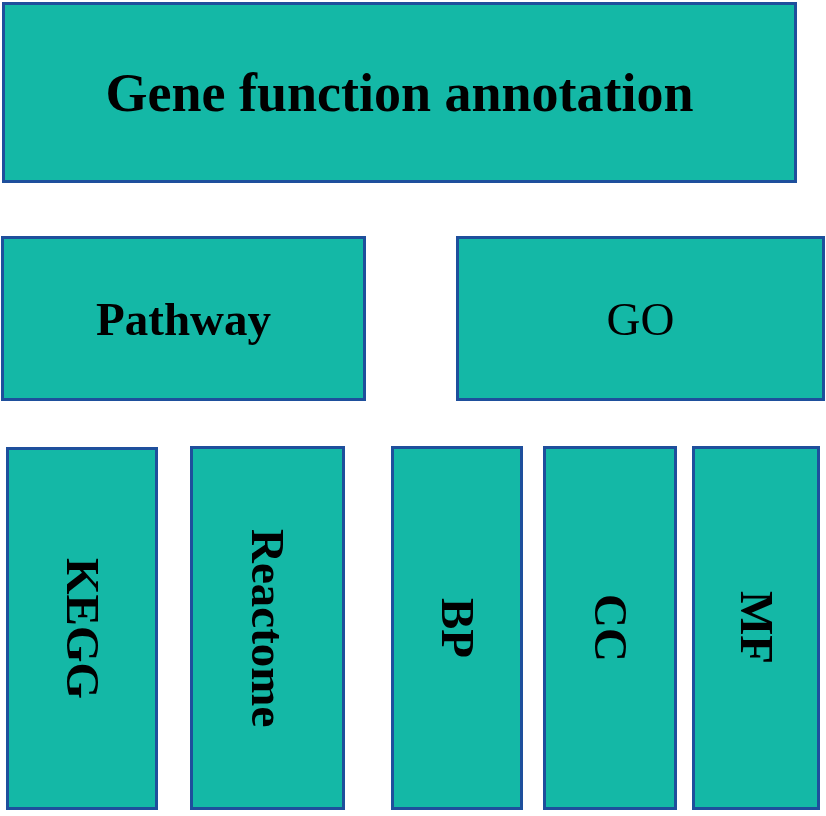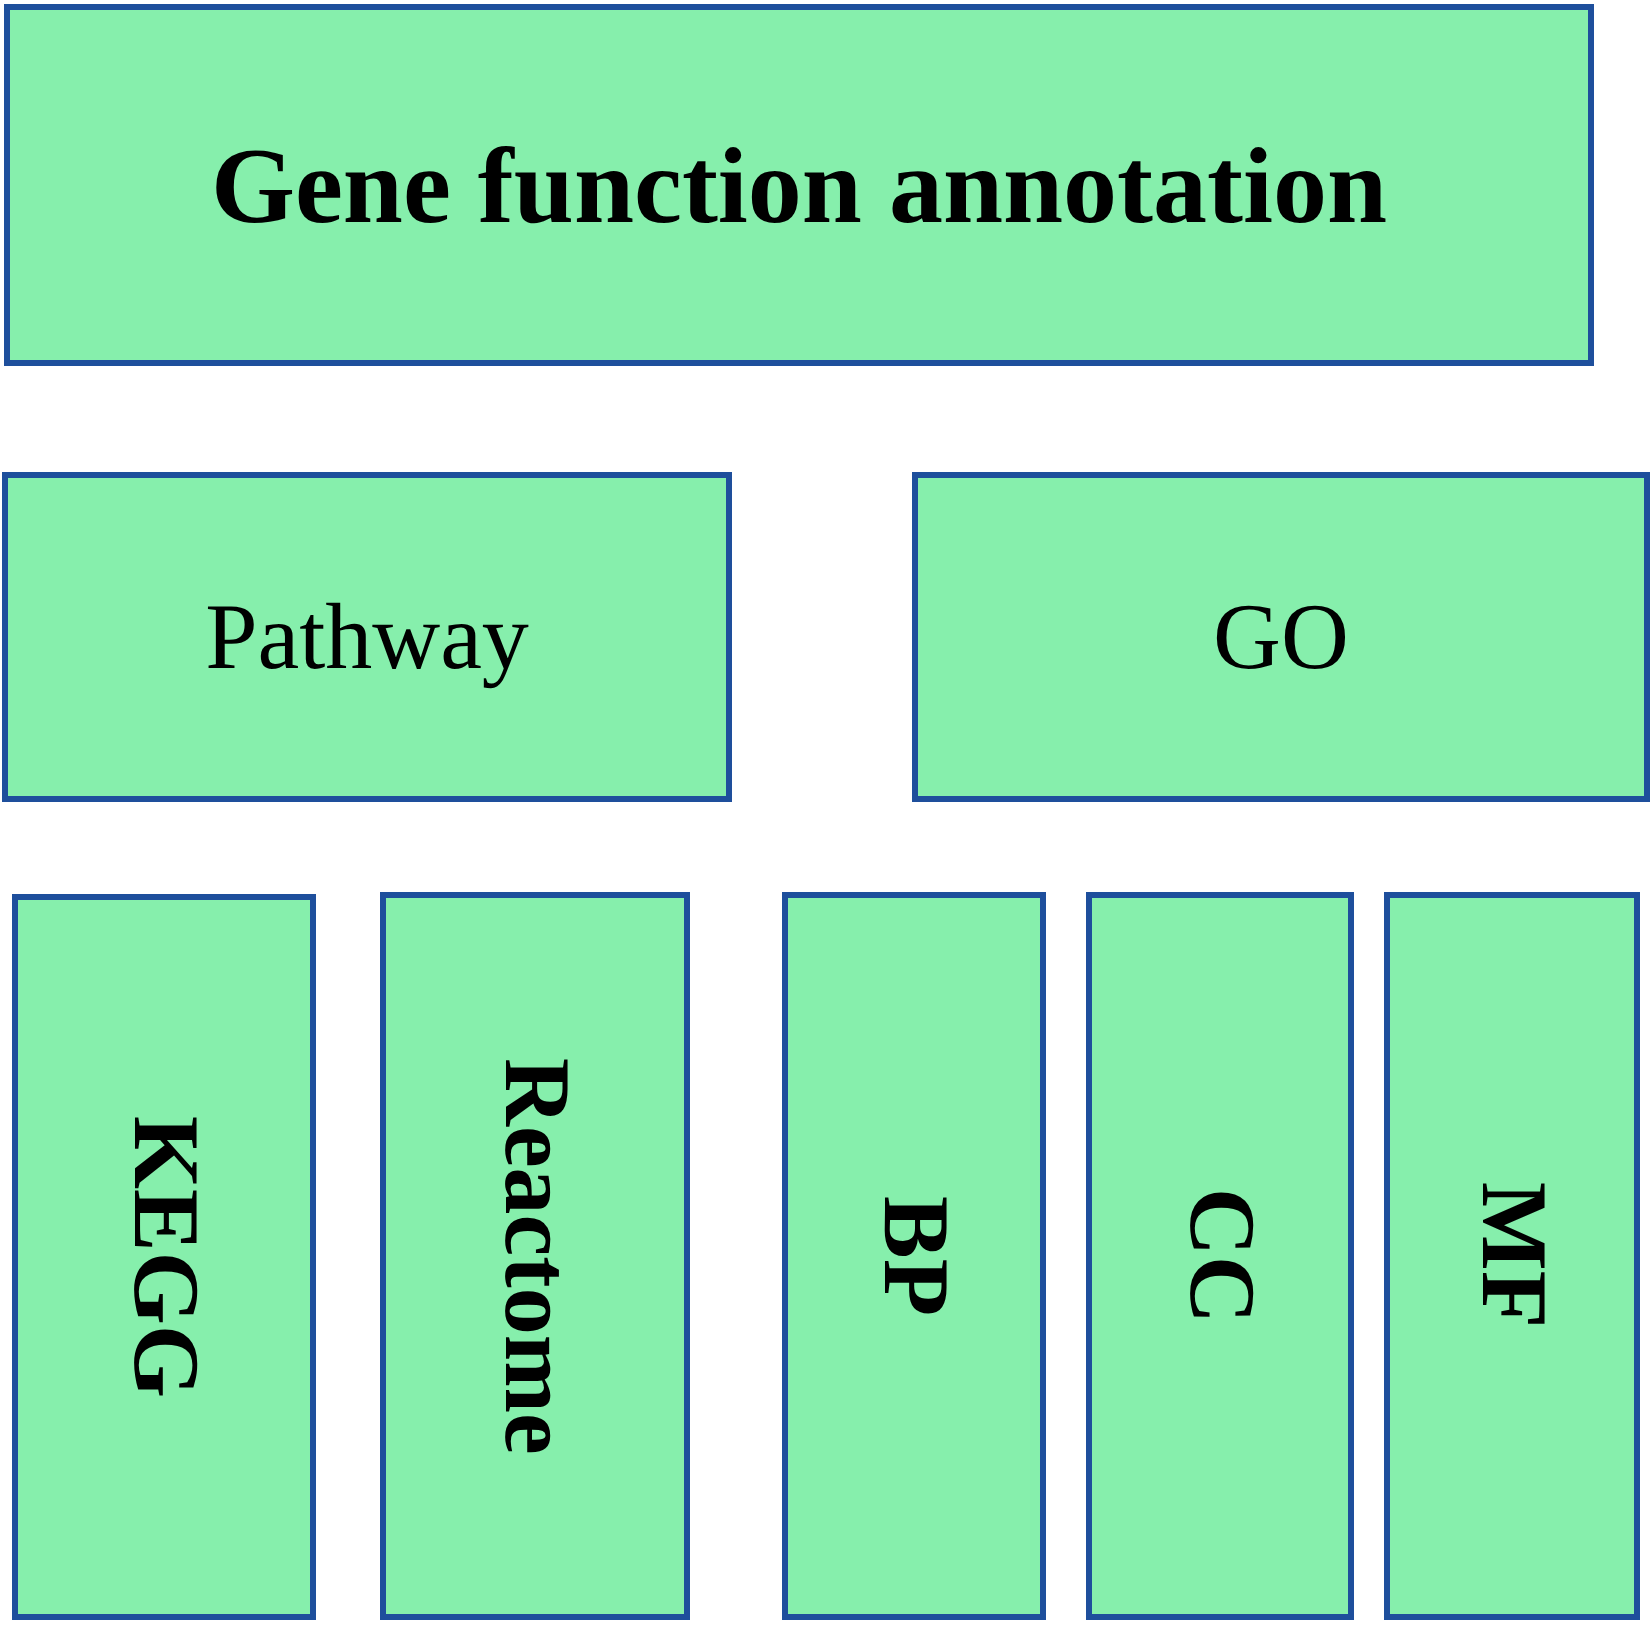--- a/index.html
+++ b/index.html
@@ -13,21 +13,21 @@
     height: 816px;
     background: #ffffff;
     color: #000000;
     font-family: "Liberation Serif", serif;
     overflow: hidden;
   }
   .box {
     position: absolute;
     box-sizing: border-box;
     border: 3px solid #1e4f9c;
-    background: #86efac;
+    background: #14b8a6;
     display: flex;
     align-items: center;
     justify-content: center;
   }
   
   .box-title    { left: 2px;   top: 2px;   width: 795px; height: 181px; }
   
   .box-pathway  { left: 1px;   top: 236px; width: 365px; height: 165px; }
   .box-go       { left: 456px; top: 236px; width: 369px; height: 165px; }
   
@@ -37,21 +37,21 @@
   .box-cc       { left: 543px; top: 446px; width: 134px; height: 364px; }
   .box-mf       { left: 692px; top: 446px; width: 128px; height: 364px; }
 
   .title-label {
     font-size: 54px;
     font-weight: 700;
     white-space: nowrap;
   }
   .group-label {
     font-size: 47px;
-    font-weight: 400;
+    font-weight: 700;
     white-space: nowrap;
   }
   .group-label.regular {
     font-weight: 400;
   }
   .v-label {
     writing-mode: vertical-rl;
     text-orientation: mixed;
     font-size: 47px;
     font-weight: 700;

